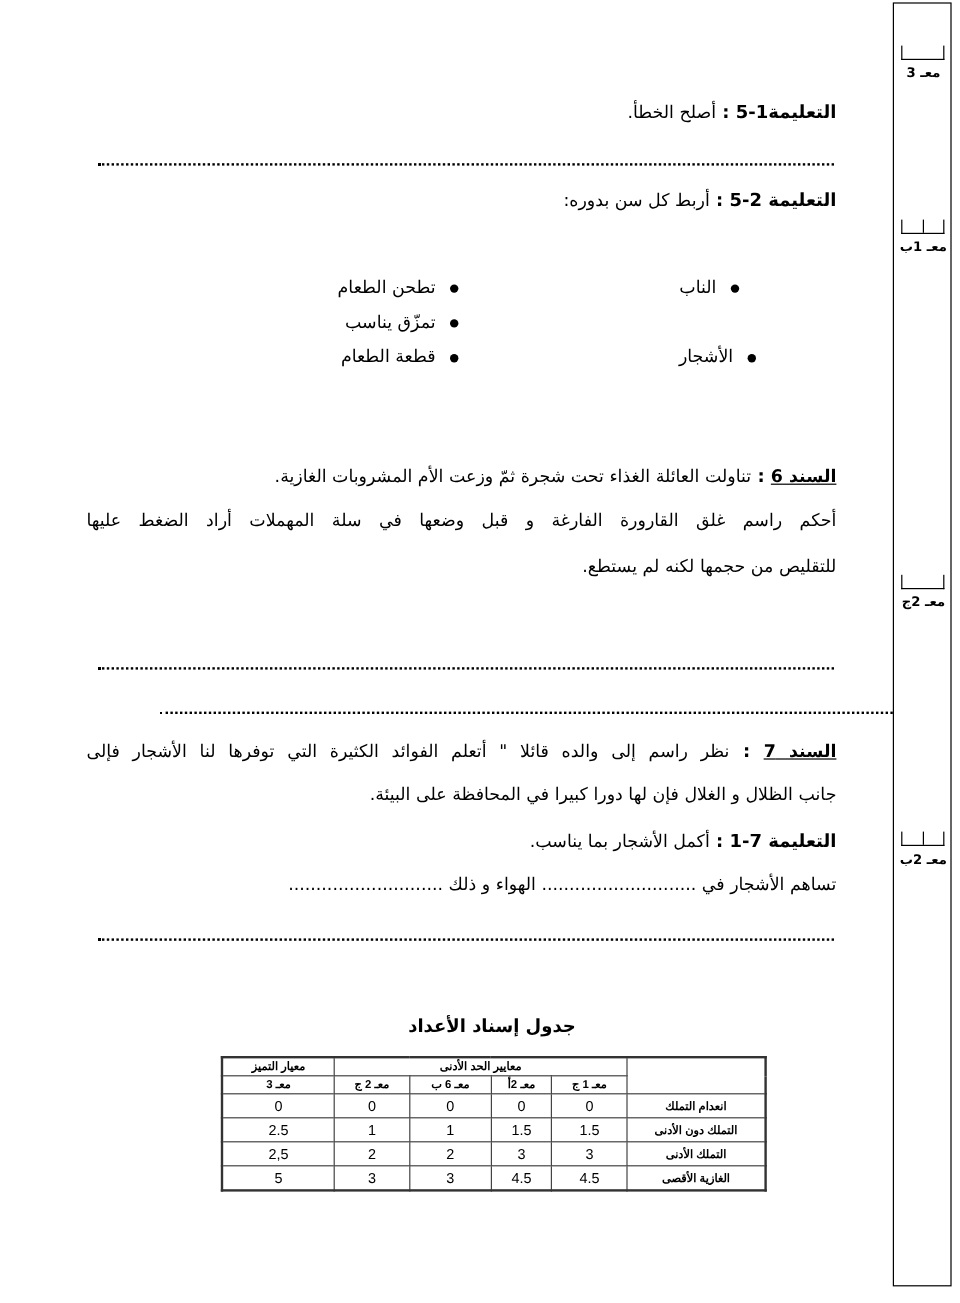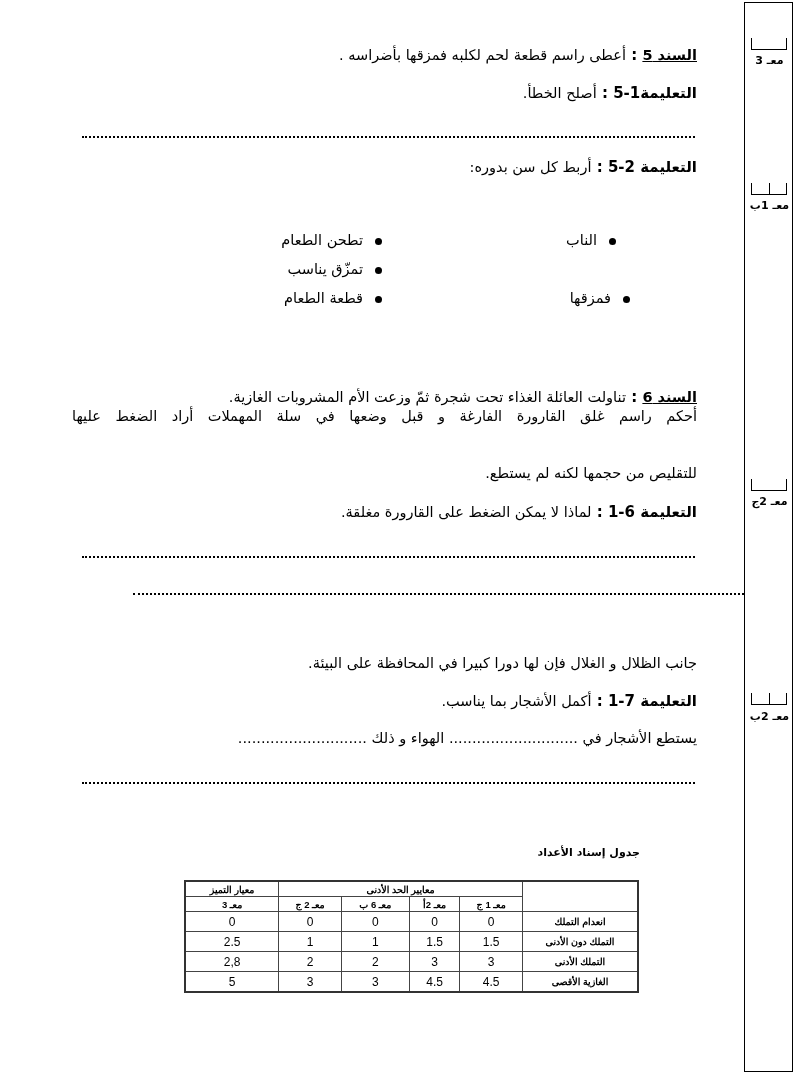--- a/index.html
+++ b/index.html
@@ -45,22 +45,22 @@
   .bullet {
     position: absolute; direction: rtl; font-size: 14.5px; white-space: nowrap;
   }
   .bullet .dot {
     display: inline-block; width: 7px; height: 7px; border-radius: 50%; background: #000;
     margin-left: 12px; vertical-align: middle;
   }
 
   
   .table-title {
-    position: absolute; left: 180px; width: 460px; top: 846px; 
-    font-size: 11px; font-weight: bold; direction: rtl;
+    position: absolute; left: 180px; width: 460px; top: 846px; text-align: center;
+    font-size: 15px; font-weight: bold; direction: rtl;
   }
   table.grade {
     position: absolute; left: 184px; top: 880px; width: 455px;
     border-collapse: collapse; direction: rtl; font-size: 12px;
     border: 2px solid #333;
   }
   table.grade td {
     border: 1.5px solid #444; text-align: center; padding: 1px; height: 17px;
     font-family: "Liberation Sans", sans-serif;
   }
@@ -79,55 +79,52 @@
     <div class="score-box split" style="top:180px"></div>
     <div class="score-label" style="top:196px">معـ 1ب</div>
 
     <div class="score-box" style="top:476px"></div>
     <div class="score-label" style="top:492px">معـ 2ج</div>
 
     <div class="score-box split" style="top:690px"></div>
     <div class="score-label" style="top:707px">معـ 2ب</div>
   </div>
 
-  <div class="line" style="top:46px">
-    <span class="u">السند 5</span><span class="b"> : </span><span>أعطى راسم قطعة لحم لكلبه فمزقها بأضراسه .</span>
-  </div>
   <div class="line" style="top:84px">
     <span class="b">التعليمة1-5</span><span class="b"> : </span><span>أصلح الخطأ.</span>
   </div>
   <div class="dots" style="left:82px; width:613px; top:136px"></div>
 
   <div class="line" style="top:158px">
     <span class="b">التعليمة 2-5</span><span class="b"> : </span><span>أربط كل سن بدوره:</span>
   </div>
 
   <div class="bullet" style="right:184px; top:232px"><span class="dot"></span><span>الناب</span></div>
-  <div class="bullet" style="right:170px; top:290px"><span class="dot"></span><span>فمزقها</span></div>
+  <div class="bullet" style="right:170px; top:290px"><span class="dot"></span><span>الأشجار</span></div>
 
   <div class="bullet" style="right:418px; top:232px"><span class="dot"></span><span>تطحن الطعام</span></div>
   <div class="bullet" style="right:418px; top:261px"><span class="dot"></span><span>تمزّق يناسب</span></div>
   <div class="bullet" style="right:418px; top:290px"><span class="dot"></span><span>قطعة الطعام</span></div>
 
   <div class="line" style="top:388px">
     <span class="u">السند 6</span><span class="b"> : </span><span>تناولت العائلة الغذاء تحت شجرة ثمّ وزعت الأم المشروبات الغازية.</span>
   </div>
-  <div class="line full" style="top:408px">أحكم راسم غلق القارورة الفارغة و قبل وضعها في سلة المهملات أراد الضغط عليها</div>
+  <div class="line full" style="top:426px">أحكم راسم غلق القارورة الفارغة و قبل وضعها في سلة المهملات أراد الضغط عليها</div>
   <div class="line" style="top:465px">للتقليص من حجمها لكنه لم يستطع.</div>
-  <div class="line" style="top:503px">
-    <span class="b">التعليمة 6-1</span><span class="b"> : </span><span>لماذا لا يمكن الضغط على القارورة مغلقة.</span>
-  </div>
   <div class="dots" style="left:82px; width:613px; top:556px"></div>
   <div class="dots" style="left:133px; width:611px; top:593px"></div>
 
+  <div class="line full" style="top:617px">
+    <span class="u">السند 7</span><span class="b"> : </span><span>نظر راسم إلى والده قائلا " أتعلم الفوائد الكثيرة التي توفرها لنا الأشجار فإلى</span>
+  </div>
   <div class="line" style="top:655px">جانب الظلال و الغلال فإن لها دورا كبيرا في المحافظة على البيئة.</div>
   <div class="line" style="top:692px">
     <span class="b">التعليمة 7-1</span><span class="b"> : </span><span>أكمل الأشجار بما يناسب.</span>
   </div>
-  <div class="line" style="top:730px">يستطع الأشجار في ............................ الهواء و ذلك ............................</div>
+  <div class="line" style="top:730px">تساهم الأشجار في ............................ الهواء و ذلك ............................</div>
   <div class="dots" style="left:82px; width:613px; top:782px"></div>
 
   <div class="table-title">جدول إسناد الأعداد</div>
   <table class="grade">
     <tbody>
         <tr>
       <td class="hdr rowlbl" rowspan="2"></td>
       <td class="hdr" colspan="4">معايير الحد الأدنى</td>
       <td class="hdr">معيار التميز</td>
     </tr>
@@ -153,21 +150,21 @@
       <td>1</td>
       <td>1</td>
       <td>2.5</td>
     </tr>
     <tr>
       <td class="rowlbl">التملك الأدنى</td>
       <td>3</td>
       <td>3</td>
       <td>2</td>
       <td>2</td>
-      <td>2,8</td>
+      <td>2,5</td>
     </tr>
     <tr>
       <td class="rowlbl">الغازية الأقصى</td>
       <td>4.5</td>
       <td>4.5</td>
       <td>3</td>
       <td>3</td>
       <td>5</td>
     </tr>
   </tbody>

